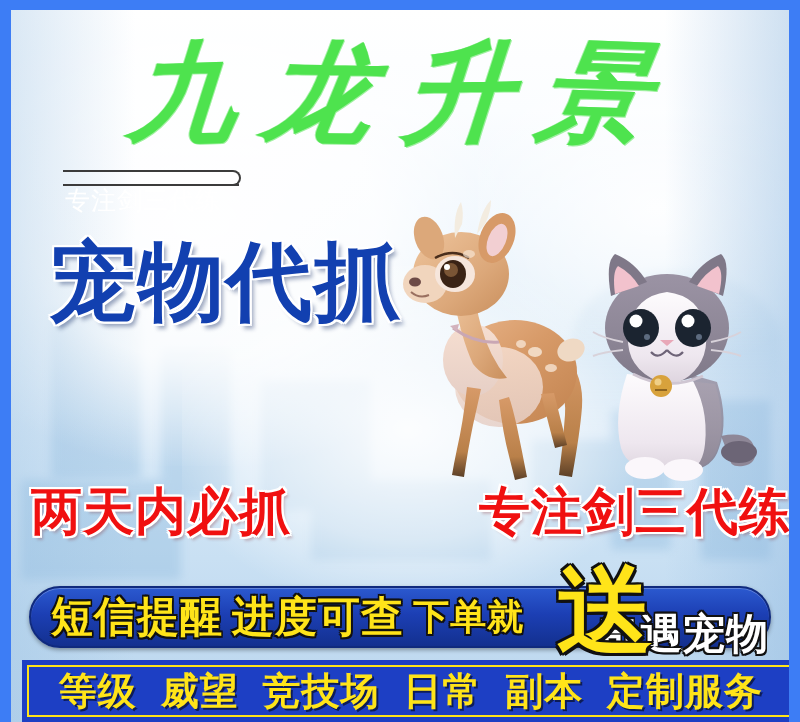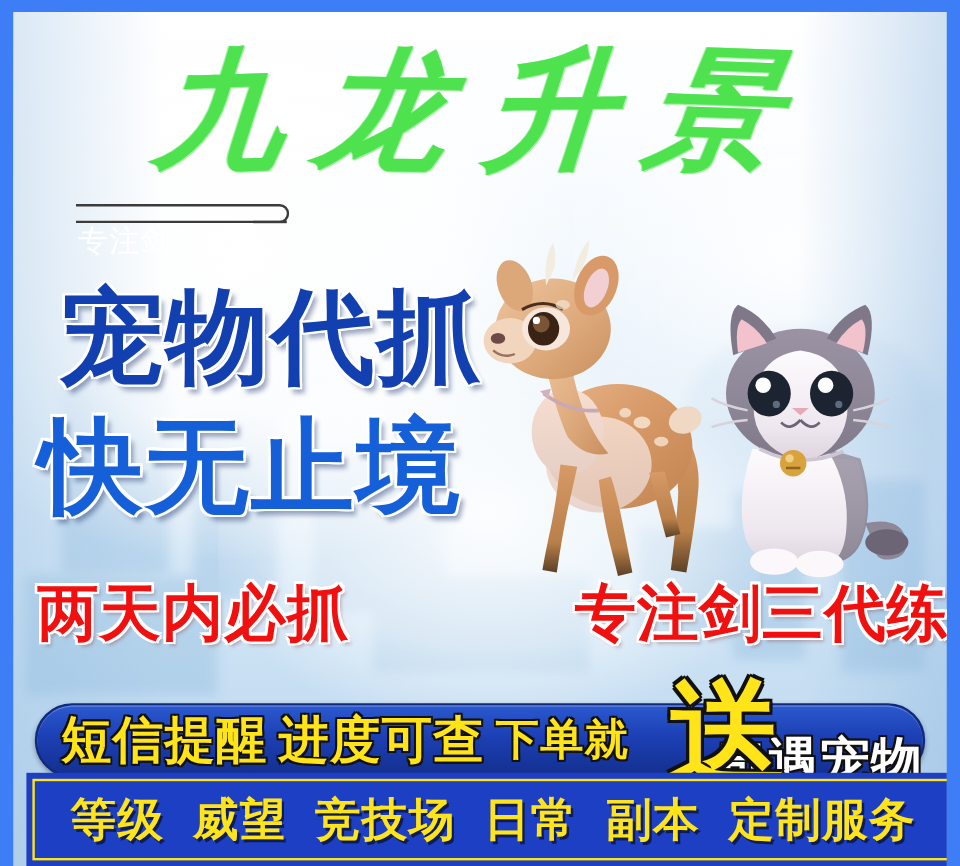--- a/index.html
+++ b/index.html
@@ -254,21 +254,21 @@
       2.5px 0 0 #111, -2.5px 0 0 #111, 0 2.5px 0 #111, 0 -2.5px 0 #111,
       2.5px 2.5px 0 #111, -2.5px 2.5px 0 #111, 2.5px -2.5px 0 #111, -2.5px -2.5px 0 #111;
   }
 
   
   #bottombar {
     position: absolute;
     left: 11px;
     bottom: 0;
     width: 778px;
-    height: 78px;
+    height: 62px;
     background: #1d3fc4;
     box-sizing: border-box;
     padding: 5px;
     z-index: 7;
   }
   #bottombar .inner {
     width: 100%;
     height: 100%;
     border: 2px solid #ffe419;
     box-sizing: border-box;
@@ -448,21 +448,20 @@
       <path d="M140 104 q20 2 30 6" stroke="#d8d2da" stroke-width="2" fill="none"></path>
 
       <path d="M62 128 q34 18 70 2" stroke="#cfc6d2" stroke-width="3" fill="none"></path>
       <circle cx="90" cy="140" r="11" fill="#d8a23c"></circle>
       <circle cx="87" cy="136" r="3.5" fill="#f0cf86"></circle>
       <path d="M84 144 h12" stroke="#8e6520" stroke-width="2"></path>
     </svg>
   </div>
 
   <div class="layer bigblue" id="line1">宠物代抓</div>
-  <div class="layer bigblue" id="line2">快无止境</div>
 
   <div class="layer" id="redline">
     <span>两天内必抓</span>
     <span>专注剑三代练</span>
   </div>
 
   <div class="layer" id="pill">
     <span class="pill-y">短信提醒</span>
     <span class="pill-gap"></span>
     <span class="pill-y">进度可查</span>

